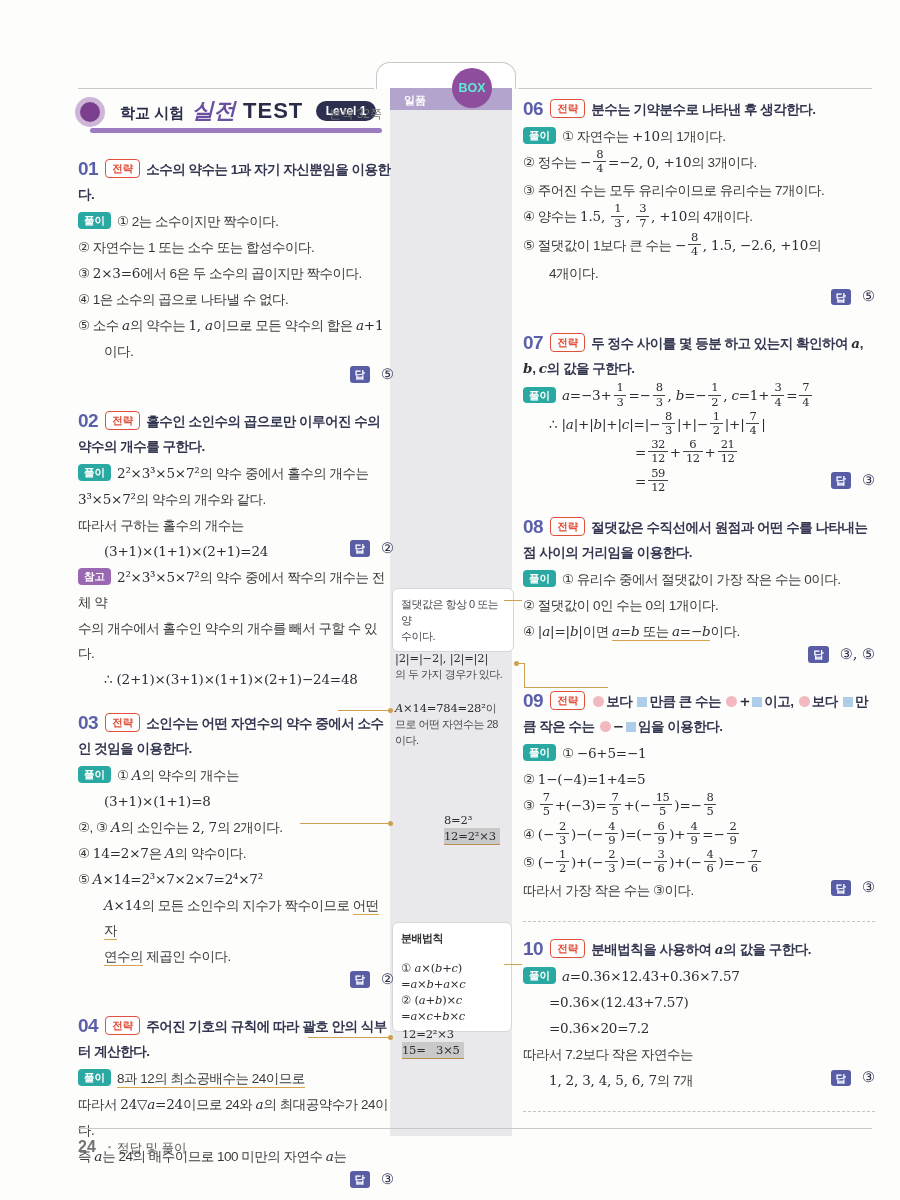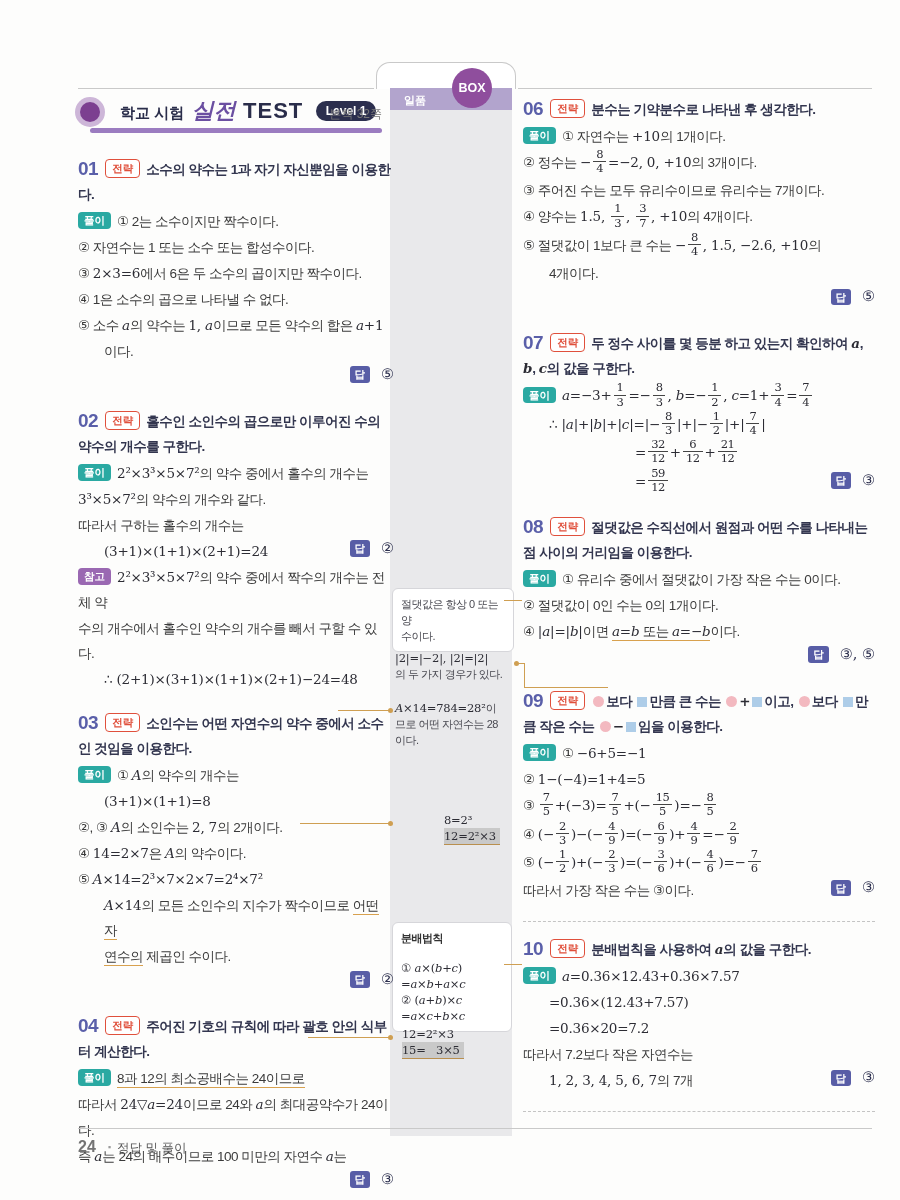--- a/index.html
+++ b/index.html
@@ -7,21 +7,21 @@
         font-family:"Liberation Sans","DejaVu Sans",sans-serif;color:#3a3a3a;}
   
   .rule{position:absolute;height:1px;background:#c9c9c9;}
   .top-rule-left{left:78px;top:88px;width:296px;}
   .top-rule-right{left:518px;top:88px;width:354px;}
   .tab-shoulder{position:absolute;left:376px;top:62px;width:138px;height:26px;
      border:1px solid #c9c9c9;border-bottom:none;border-radius:14px 14px 0 0;background:#fff;}
   .mid-bar{position:absolute;left:390px;top:88px;width:122px;height:22px;background:#b2a4cd;}
   .mid-bar-label{position:absolute;left:404px;top:93px;font-size:11px;font-weight:700;color:#fff;letter-spacing:0;}
   .mid-circle{position:absolute;left:452px;top:68px;width:40px;height:40px;border-radius:50%;
-     background:#8f4e9d;color:#ffffff;font-weight:700;font-size:12.5px;display:flex;align-items:center;justify-content:center;}
+     background:#8f4e9d;color:#5eead4;font-weight:700;font-size:12.5px;display:flex;align-items:center;justify-content:center;}
   .mid-panel{position:absolute;left:390px;top:110px;width:122px;height:1026px;background:#e9e9eb;}
   
   .hdr{position:relative;height:54px;margin-bottom:8px;}
   .hdr-circle{position:absolute;left:2px;top:8px;width:20px;height:20px;border-radius:50%;
      background:#7c3f90;box-shadow:0 0 0 5px #cdb6d8;}
   .hdr-text{position:absolute;left:42px;top:2px;white-space:nowrap;}
   .hdr-label{font-size:15px;font-weight:700;color:#2a2d4a;}
   .hdr-script{font-family:"DejaVu Serif",serif;font-style:italic;font-weight:700;font-size:22px;color:#6b4fa1;margin:0 3px;}
   .hdr-test{font-size:22px;font-weight:700;color:#2a2d4a;letter-spacing:1px;}
   .hdr-level{display:inline-block;background:#2c2f4e;color:#fff;font-size:12px;font-weight:700;

